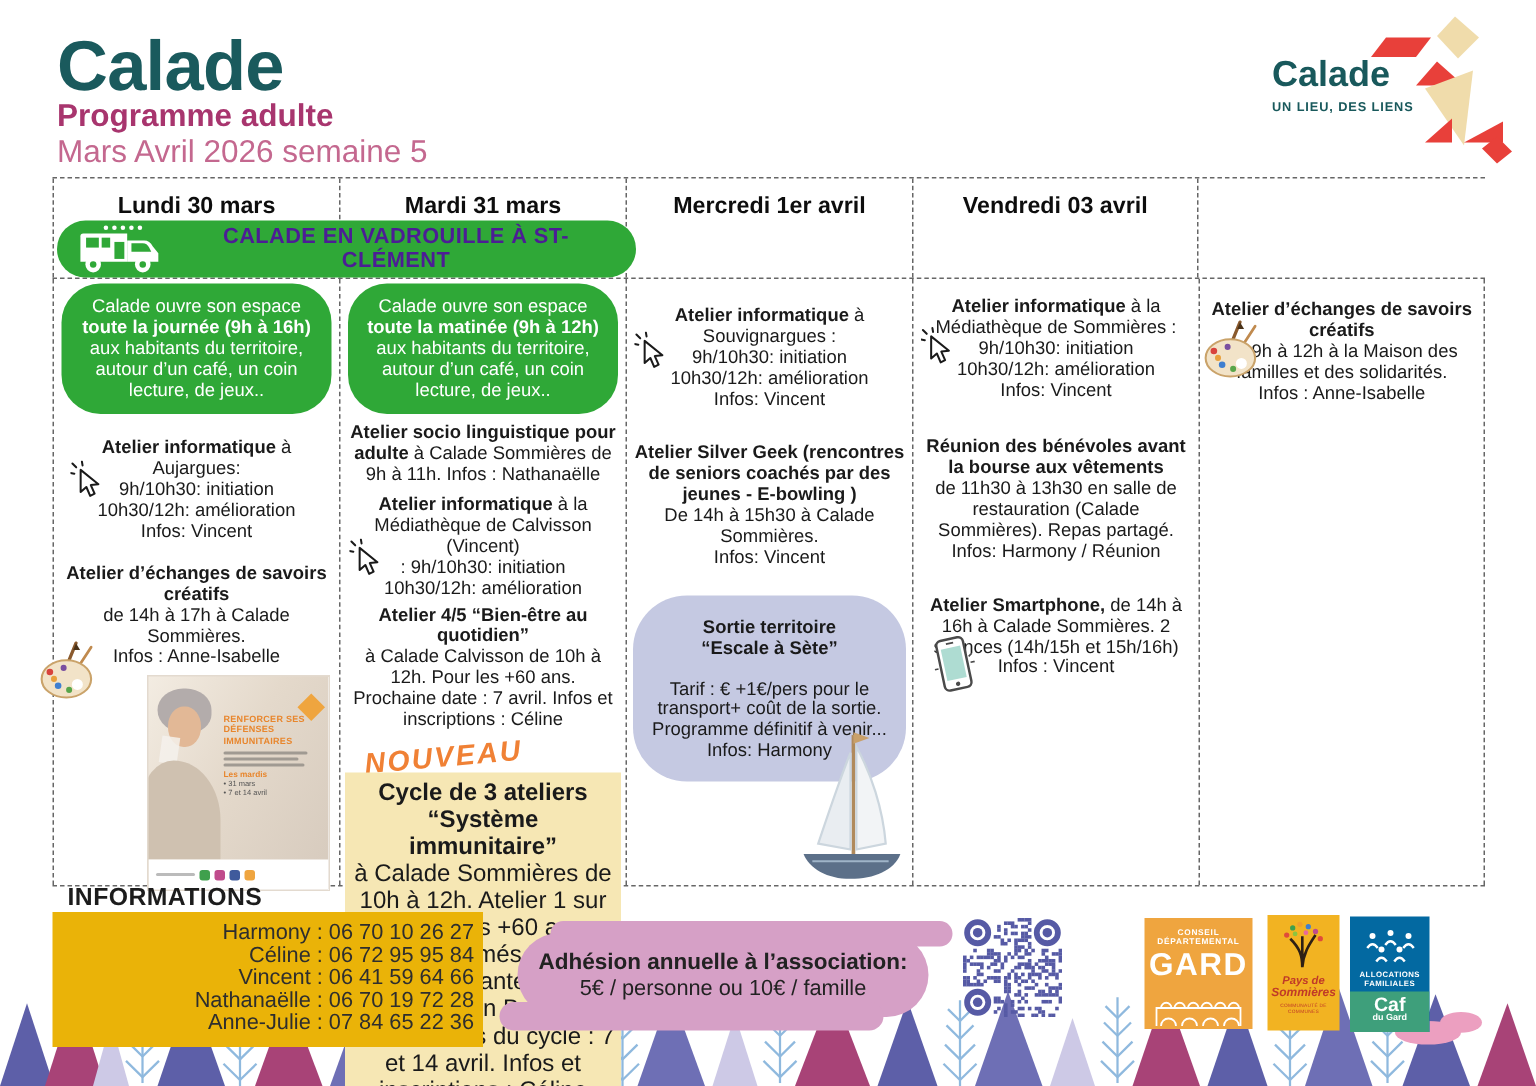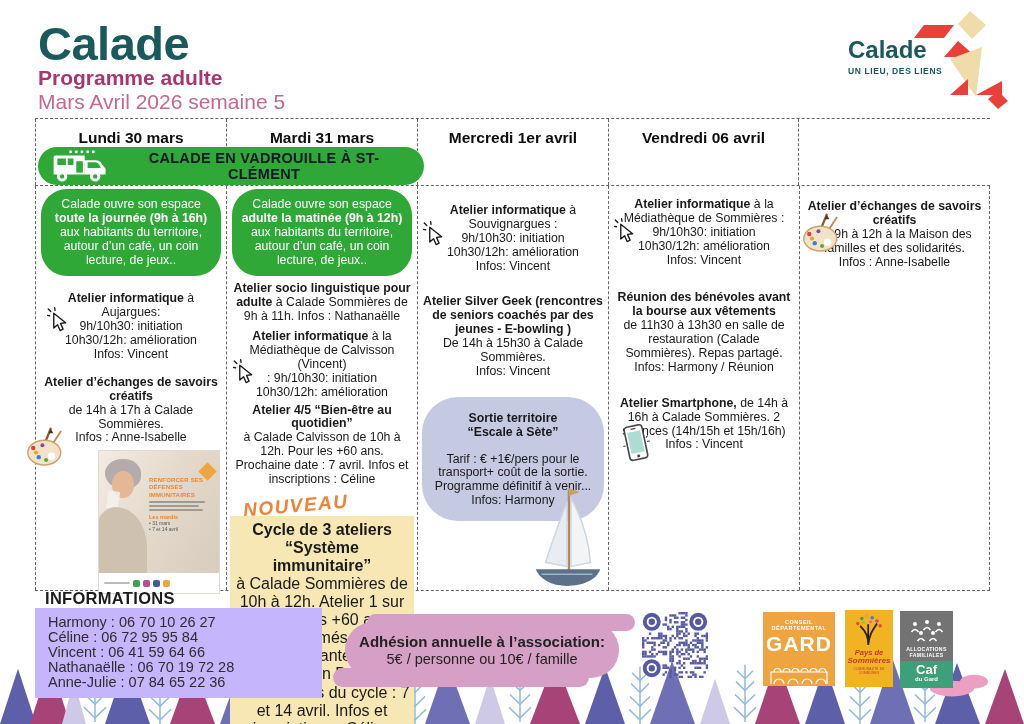--- a/index.html
+++ b/index.html
@@ -22,21 +22,21 @@
   .hdr-row{display:flex;border-top:1.5px dashed #666;}
   .hcell{width:191px;box-sizing:border-box;border-left:1.5px dashed #666;height:66px;
          text-align:center;font-weight:bold;font-size:15.5px;padding-top:10px;color:#0d0d0d;}
   .hcell:last-child{border-right:1.5px dashed #666;}
   .brow{display:flex;border-top:1.5px dashed #666;border-bottom:1.5px dashed #666;height:404px;}
   .bcell{width:191px;box-sizing:border-box;border-left:1.5px dashed #666;position:relative;
          padding:0 5px;font-size:12.3px;line-height:1.13;text-align:center;}
   .bcell:last-child{border-right:1.5px dashed #666;}
 
   .vadrouille{position:absolute;left:3px;top:29px;width:386px;height:38px;background:#2fa837;
-              border-radius:19px;display:flex;align-items:center;z-index:4;color:#0f172a;}
+              border-radius:19px;display:flex;align-items:center;z-index:4;color:#4c1d95;}
   .vadrouille .van{width:70px;height:34px;margin-left:8px;flex:none;}
   .vadrouille .vlabel{flex:1;text-align:center;font-weight:bold;font-size:14.5px;letter-spacing:0.3px;padding-right:12px;}
 
   .openbox{margin:3px auto 0;background:#2fa837;color:#fff;border-radius:26px;padding:9px 7px;font-size:12.3px;}
   .ev{position:relative;}
   .ev p{margin:0;}
   .mt4{margin-top:4px;}.mt6{margin-top:6px;}.mt12{margin-top:12px;}
   .mt14{margin-top:14px;}.mt16{margin-top:16px;}.mt18{margin-top:18px;}.mt22{margin-top:22px;}.mt24{margin-top:24px;}
 
   .cursor{position:absolute;width:22px;height:26px;}
@@ -65,41 +65,41 @@
   .poster .w1{width:56px;} .poster .w2{width:50px;} .poster .w3{width:54px;}
   .poster .pdates{margin-top:3px;color:#e8862d;font-weight:bold;font-size:5.5px;}
   .poster .pdate{color:#555;font-size:5px;line-height:1.25;}
   .poster .badge{position:absolute;right:5px;top:14px;width:13px;height:13px;background:#efa53f;transform:rotate(45deg);}
   .poster .pfoot{position:absolute;bottom:0;left:0;right:0;height:20px;background:#fff;display:flex;align-items:center;gap:3px;padding:0 5px;}
   .poster .fbar{width:26px;height:2px;background:#bbb;border-radius:1px;}
   .poster .dot{width:7px;height:7px;border-radius:2px;flex:none;}
 
   
   .info-title{left:45px;top:589px;font-size:16.5px;font-weight:bold;color:#1c1c1c;letter-spacing:0.3px;z-index:3;}
-  .contacts{left:35px;top:608px;width:287px;background:#c4b5fd;padding:7px 6px 8px 13px;box-sizing:border-box;
-            font-size:14.5px;line-height:15.1px;color:#2e2e2e;z-index:3;text-align:left;}
+  .contacts{left:35px;top:608px;width:287px;background:#eab308;padding:7px 6px 8px 13px;box-sizing:border-box;
+            font-size:14.5px;line-height:15.1px;color:#2e2e2e;z-index:3;text-align:right;}
   .adhesion{left:345px;top:622px;width:274px;height:56px;background:#d6a0c6;border-radius:30px;z-index:3;
             display:flex;flex-direction:column;align-items:center;justify-content:center;color:#222;}
   .adhesion::before{content:"";position:absolute;left:22px;right:-16px;top:-8px;height:17px;background:#d6a0c6;border-radius:9px;}
   .adhesion::after{content:"";position:absolute;left:-12px;right:30px;bottom:-9px;height:19px;background:#d6a0c6;border-radius:10px;}
   .adh1{font-weight:bold;font-size:15px;position:relative;z-index:1;}
   .adh2{font-size:14.5px;position:relative;z-index:1;margin-top:1px;}
   .qr{left:642px;top:612px;width:66px;height:66px;z-index:3;}
 
   .logo-box{z-index:3;box-sizing:border-box;text-align:center;color:#fff;overflow:hidden;}
   .gard{left:763px;top:612px;width:72px;height:74px;background:#efa53f;padding-top:7px;}
   .gard .t1{font-size:5.5px;font-weight:bold;letter-spacing:0.5px;}
   .gard .t3{font-size:21px;font-weight:800;letter-spacing:1px;margin-top:1px;}
   .gard svg{position:absolute;left:6px;bottom:2px;width:60px;height:24px;}
   .pays{left:845px;top:610px;width:48px;height:77px;background:#f2b322;padding-top:3px;}
   .pays .tree{width:40px;height:32px;}
   .pays .t1{font-size:7.5px;font-weight:bold;color:#c03a28;font-style:italic;line-height:1.05;}
   .pays .t2{font-size:8px;font-weight:bold;color:#c03a28;font-style:italic;line-height:1.05;}
   .pays .t3{font-size:3.2px;color:#c03a28;margin-top:2px;letter-spacing:0.2px;}
-  .caf{left:900px;top:611px;width:53px;height:77px;background:#737373;padding-top:9px;}
+  .caf{left:900px;top:611px;width:53px;height:77px;background:#0369a1;padding-top:9px;}
   .caf .people{width:40px;height:22px;}
   .caf .t1{font-size:5.2px;font-weight:bold;letter-spacing:0.3px;line-height:1.2;}
   .caf .green{position:absolute;left:0;right:0;bottom:0;height:27px;background:#3e9f7b;}
   .caf .t3{font-size:13px;font-weight:bold;line-height:1;margin-top:2px;}
   .caf .t4{font-size:6px;font-weight:bold;line-height:1.1;}
 
   .trees{left:0;top:655px;width:1024px;height:69px;z-index:1;}
   .hidden-defs{position:absolute;width:0;height:0;}
 </style>
 </head>
@@ -180,21 +180,21 @@
       <circle cx="47" cy="29" r="5.5" fill="#fff"></circle>
         <circle cx="47" cy="29" r="2.3" fill="#2fa837"></circle>
     </svg>
     <div class="vlabel">CALADE EN VADROUILLE À ST-CLÉMENT</div>
   </div>
 
   <div class="hdr-row">
     <div class="hcell">Lundi 30 mars</div>
     <div class="hcell">Mardi 31 mars</div>
     <div class="hcell">Mercredi 1er avril</div>
-    <div class="hcell">Vendredi 06 avril</div>
+    <div class="hcell">Vendredi 03 avril</div>
   </div>
 
   <div class="brow">
 
     <div class="bcell">
       <div class="openbox">
         <span>Calade ouvre son espace </span><b>toute la journée (9h à 16h)</b><span> aux habitants du territoire, autour d’un café, un coin lecture, de jeux..</span>
       </div>
       <div class="ev mt16">
         <svg class="cursor cur1" viewBox="0 0 26 30">
@@ -233,21 +233,21 @@
           <div class="dot" style="background:#3fa04d"></div>
           <div class="dot" style="background:#c04b8c"></div>
           <div class="dot" style="background:#3f5a9c"></div>
           <div class="dot" style="background:#efa53f"></div>
         </div>
       </div>
     </div>
 
     <div class="bcell">
       <div class="openbox">
-        <span>Calade ouvre son espace </span><b>adulte la matinée (9h à 12h)</b><span> aux habitants du territoire, autour d’un café, un coin lecture, de jeux..</span>
+        <span>Calade ouvre son espace </span><b>toute la matinée (9h à 12h)</b><span> aux habitants du territoire, autour d’un café, un coin lecture, de jeux..</span>
       </div>
       <div class="ev mt6">
         <p><b>Atelier socio linguistique pour adulte</b><span> à Calade Sommières de 9h à 11h. Infos : Nathanaëlle</span></p>
       </div>
       <div class="ev mt6">
         <svg class="cursor cur2" viewBox="0 0 26 30">
             <use href="#cur"></use>
           </svg>
         <p><b>Atelier informatique</b><span> à la Médiathèque de Calvisson (Vincent)</span></p>
         <p>: 9h/10h30: initiation</p>

